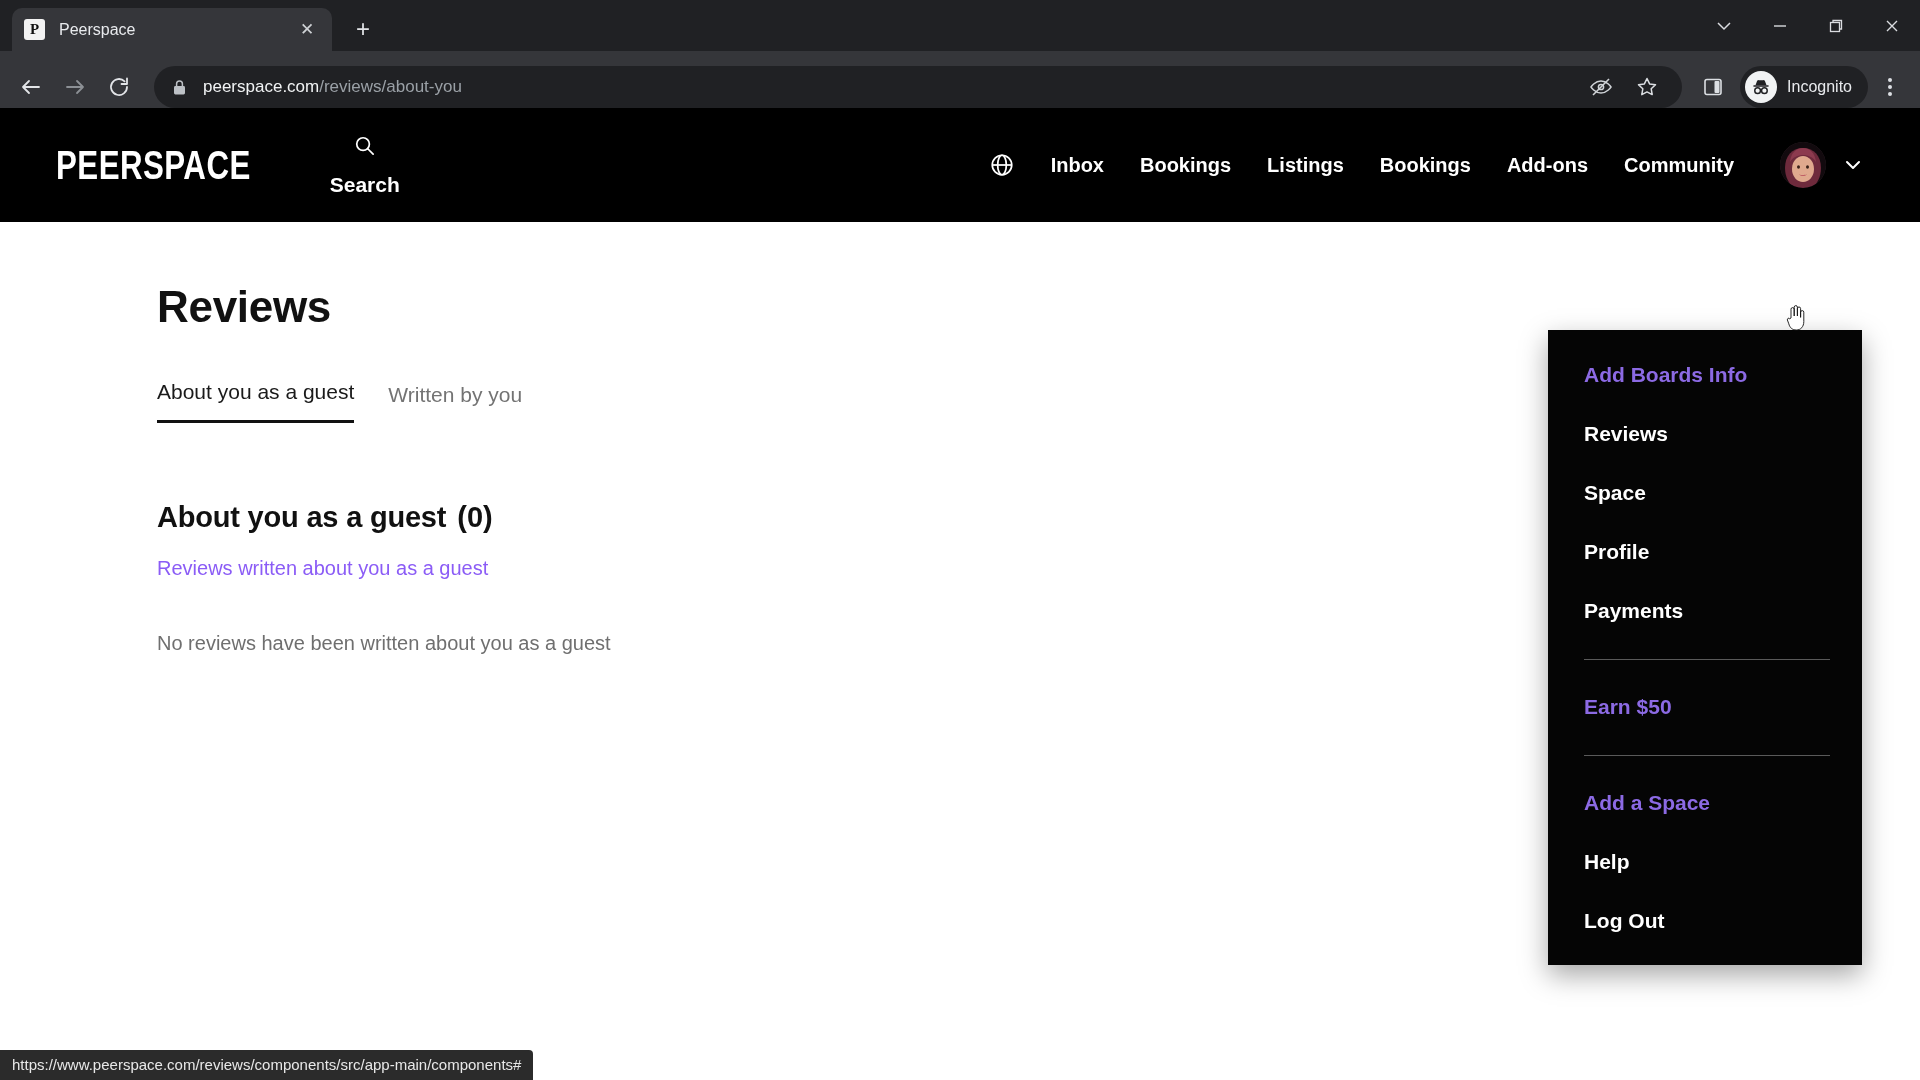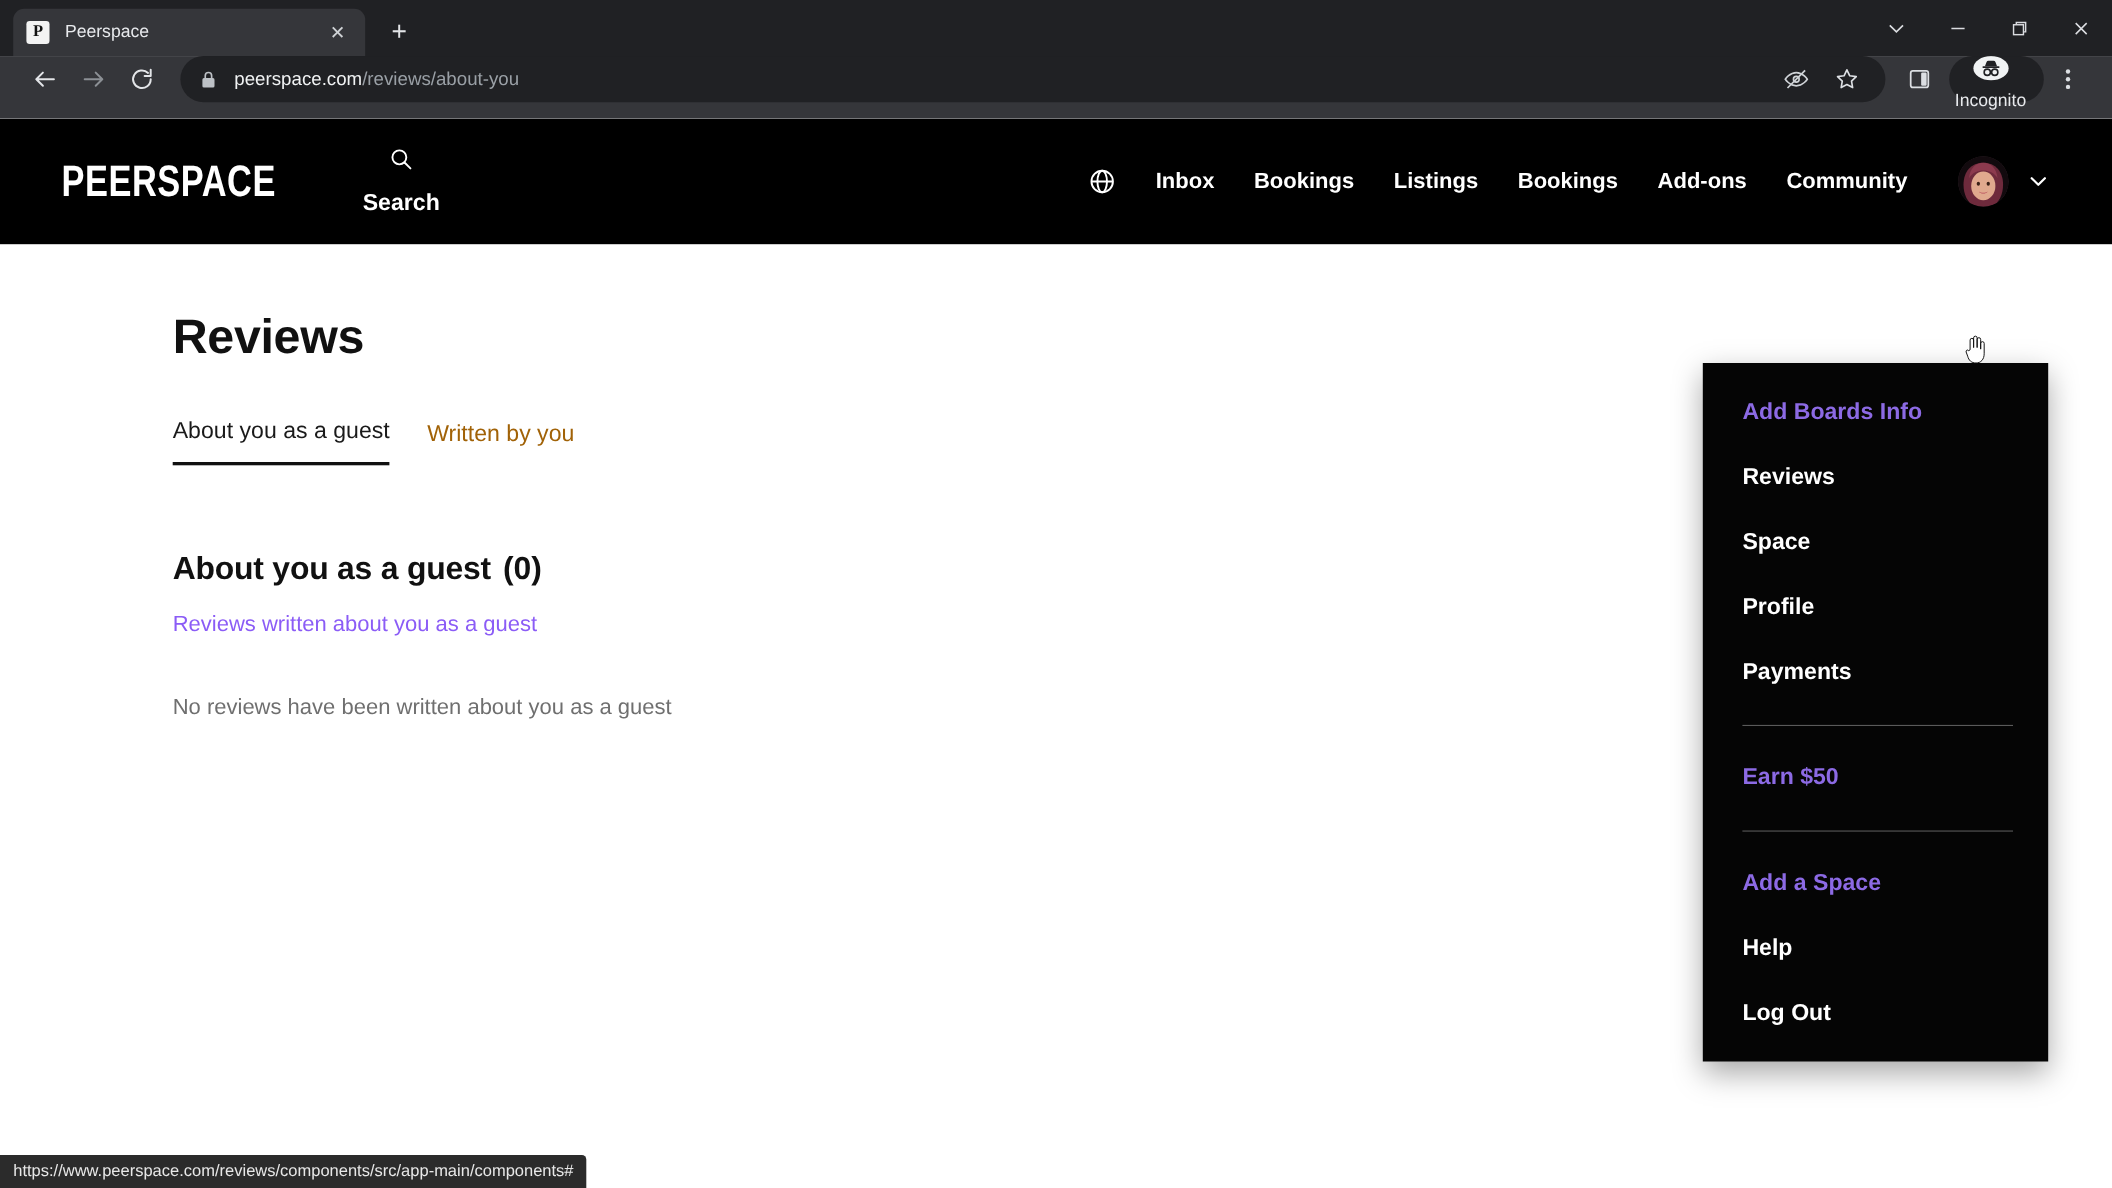--- a/index.html
+++ b/index.html
@@ -73,22 +73,22 @@
   }
   .win-btn {
     width: 56px; height: 51px;
     display: flex; align-items: center; justify-content: center;
     color: #dadce0;
   }
 
   .toolbar {
     height: 57px;
     background: #35363a;
-    display: flex; align-items: flex-start;
-    padding: 0 20px;
+    display: flex; align-items: flex-end;
+    padding: 0 10px;
     gap: 2px;
   }
   .tb-icon {
     width: 42px; height: 42px;
     display: flex; align-items: center; justify-content: center;
     border-radius: 50%;
     color: #dcdfe3;
     flex: 0 0 auto;
   }
   .tb-icon.dim { color: #8c9095; }
@@ -112,21 +112,20 @@
   .url b { color: #f1f3f4; font-weight: 400; }
   .omni-actions { display: flex; align-items: center; gap: 4px; flex: 0 0 auto; }
   .incognito-chip {
     height: 42px;
     display: flex; align-items: center;
     background: #202124;
     border-radius: 21px;
     padding: 0 16px 0 5px;
     gap: 10px;
     margin-left: 4px;
-    flex-direction: column;
   }
   .incog-av {
     width: 32px; height: 32px; border-radius: 50%;
     background: #f1f3f4;
     display: flex; align-items: center; justify-content: center;
   }
   .incog-label { color: #e8eaed; font-size: 16px; white-space: nowrap; }
   .tb-menu {
     width: 40px; height: 42px;
     display: flex; flex-direction: column; align-items: center; justify-content: center;
@@ -240,21 +239,21 @@
     color: #111111;
     letter-spacing: -0.3px;
     margin-bottom: 48px;
   }
   .tabs {
     display: flex; align-items: flex-end;
     gap: 34px;
   }
   .tab-item {
     font-size: 21px;
-    color: #a16207;
+    color: #737373;
     padding-bottom: 16px;
     position: relative;
     white-space: nowrap;
   }
   .tab-item.active {
     color: #1a1a1a;
     border-bottom: 3px solid #111111;
   }
   .section-head {
     display: flex; align-items: baseline; gap: 11px;

